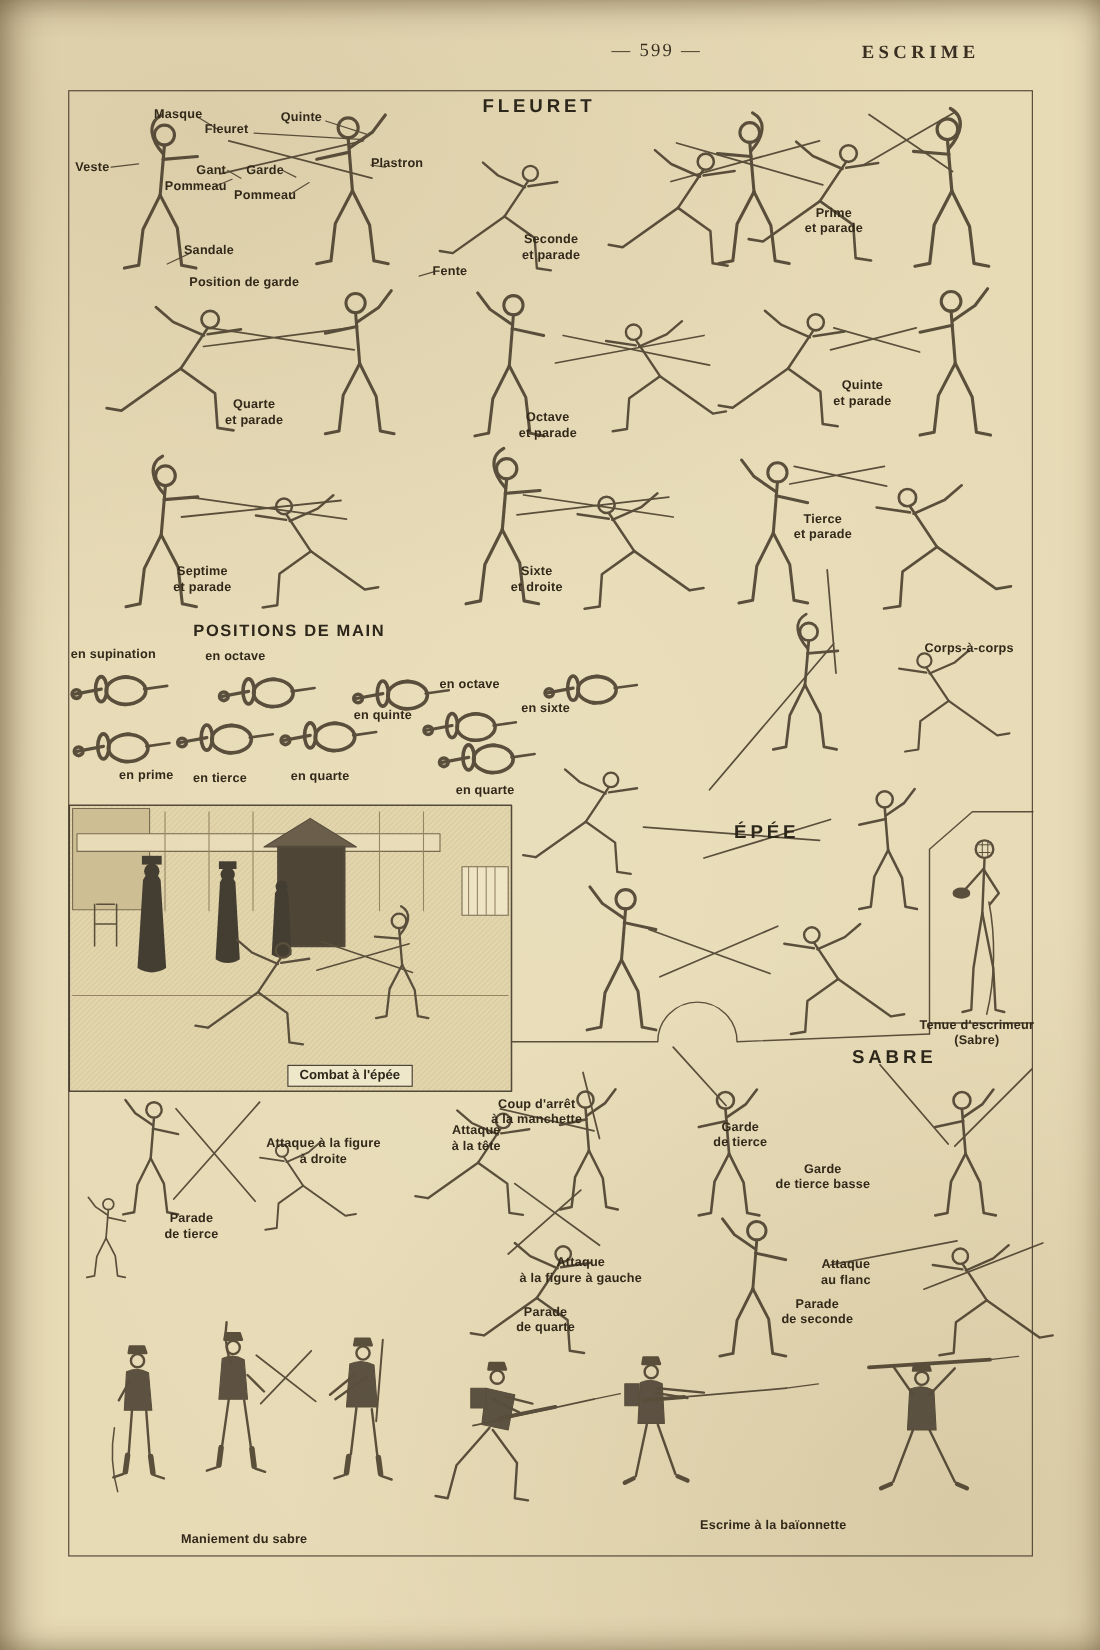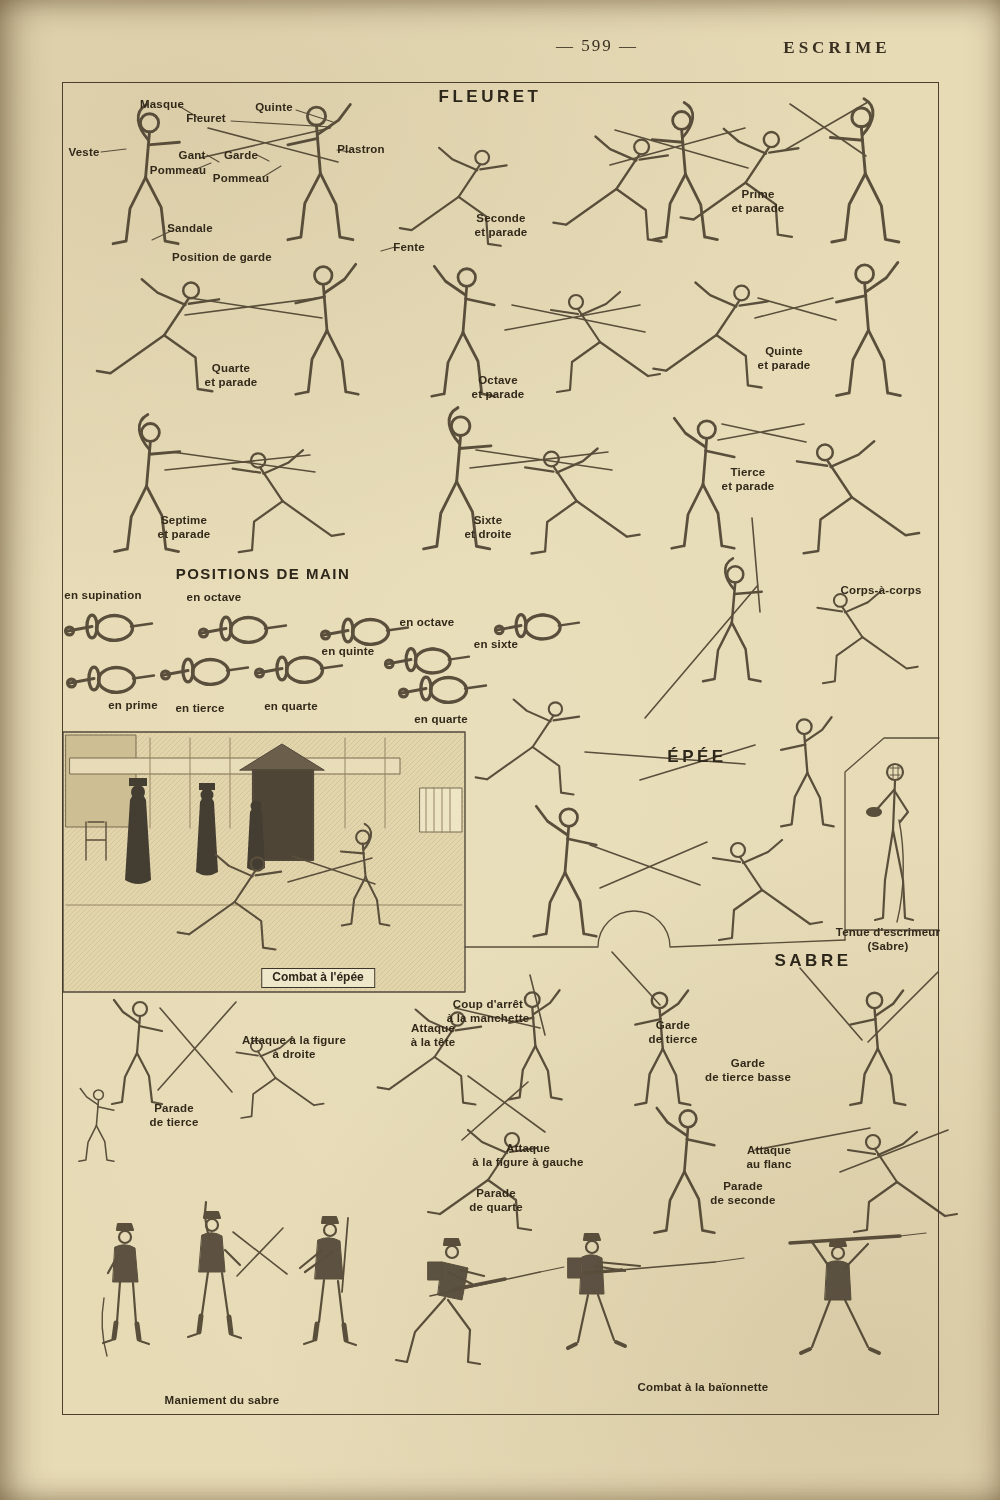--- a/index.html
+++ b/index.html
@@ -379,15 +379,15 @@
   <div class="lbl" style="left:528px;top:1142px">Attaque
 à la figure à gauche</div>
   <div class="lbl" style="left:496px;top:1187px">Parade
 de quarte</div>
   <div class="lbl" style="left:769px;top:1144px">Attaque
 au flanc</div>
   <div class="lbl" style="left:743px;top:1180px">Parade
 de seconde</div>
 
   <div class="lbl" style="left:222px;top:1394px">Maniement du sabre</div>
-  <div class="lbl" style="left:703px;top:1381px">Combat à la baïonnette</div>
+  <div class="lbl" style="left:703px;top:1381px">Escrime à la baïonnette</div>
 
 </div>
 
 </body></html>

